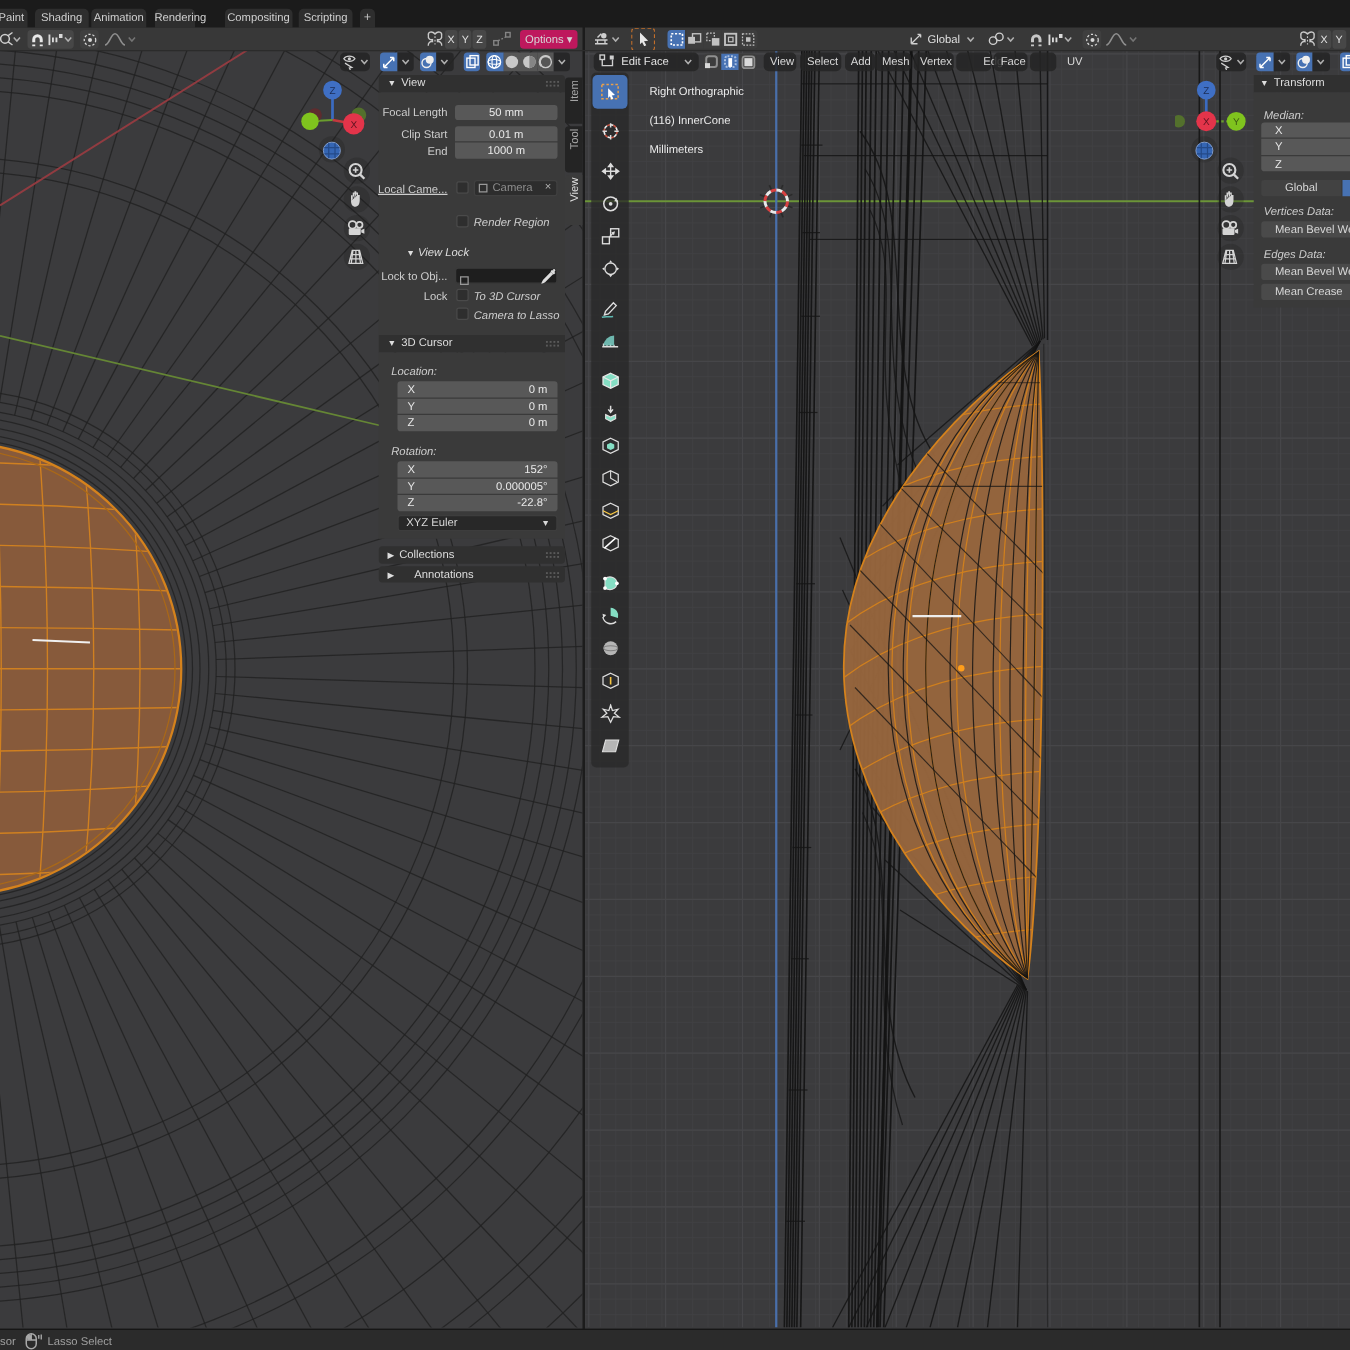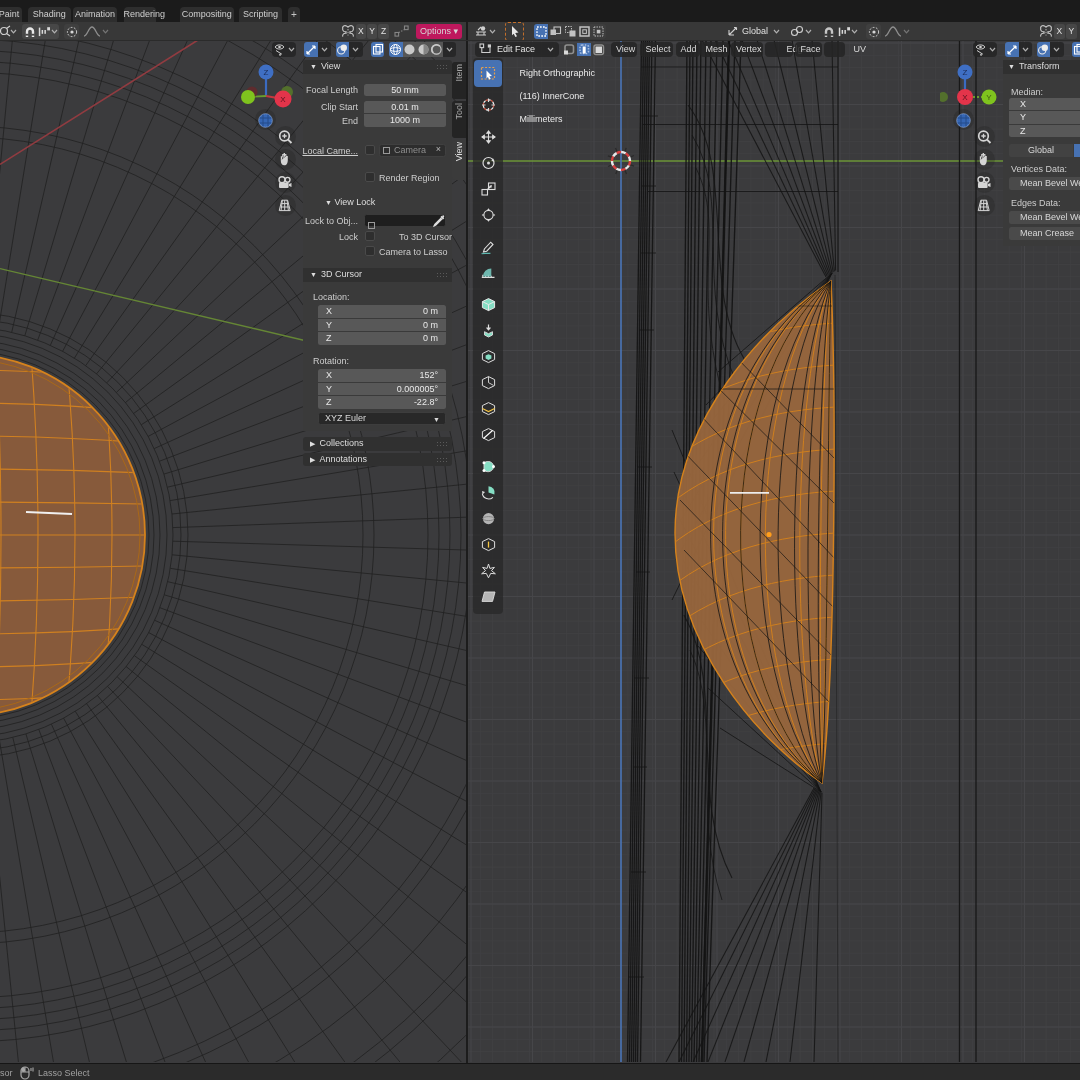--- a/index.html
+++ b/index.html
@@ -10,21 +10,21 @@
 #hrowL{left:0;top:22px;width:466px;height:18px;background:#383838;}
 #hrowR{left:468px;top:22px;width:612px;height:18px;background:#383838;}
 #vpL{left:0;top:40px;width:466px;height:1023px;background:#3b3b3d;overflow:hidden;}
 #vpR{left:468px;top:40px;width:612px;height:1023px;background:#3b3b3d;overflow:hidden;}
 #status{left:0;top:1064px;width:1080px;height:16px;background:#2b2b2b;color:#a0a0a0;font-size:9px;line-height:16px;}
 .pill{position:absolute;background:rgba(36,36,36,0.85);border-radius:4px;height:15.5px;}
 .menu{position:absolute;height:15.5px;line-height:15.5px;font-size:9px;color:#dadada;}
 .btn{position:absolute;border-radius:2.5px;background:#474747;color:#e2e2e2;font-size:8.5px;text-align:center;}
 .bluebtn{position:absolute;background:#4772b3;}
 .lab{position:absolute;color:#cdcdcd;font-size:9px;line-height:12.5px;text-align:right;white-space:nowrap;}
-.llab{position:absolute;color:#cdcdcd;font-size:9px;line-height:12.5px;white-space:nowrap;}
+.llab{position:absolute;color:#cdcdcd;font-size:9px;line-height:12.5px;white-space:nowrap;font-style:italic;}
 .slider{position:absolute;background:#585858;border-radius:2.5px;color:#e9e9e9;font-size:9px;line-height:12.5px;text-align:center;height:12.5px;white-space:nowrap;}
 .phead{position:absolute;left:0;width:149px;height:13.5px;background:#303030;color:#dedede;line-height:13.5px;font-size:9px;white-space:nowrap;}
 .grip{position:absolute;right:4px;top:4px;width:12px;height:6px;background-image:radial-gradient(circle,#5a5a5a 0.8px,transparent 0.9px);background-size:3px 3px;}
 .chk{position:absolute;width:10px;height:10px;background:#2e2e2e;border:1px solid #4a4a4a;border-radius:2px;}
 .vtab{position:absolute;width:14px;background:#242424;color:#a8a8a8;border-radius:3px 0 0 3px;}
 .vtab.active{background:#3b3b3b;color:#dedede;}
 .vtxt{writing-mode:vertical-rl;transform:rotate(180deg);font-size:9px;display:block;margin:2px auto 0 auto;}
 .navic{position:absolute;width:21px;height:21px;border-radius:50%;background:rgba(28,28,28,0.25);}
 </style></head><body>
 <div id="root">
@@ -841,36 +841,36 @@
       <div class="llab" style="left:76px;top:114px;">Render Region</div>
       <div class="llab" style="left:22px;top:138px;color:#dedede;"><span style="font-size:7px;">▼</span> View Lock</div>
       <div class="lab" style="left:-20px;top:157px;width:75px;">Lock to Obj...</div>
       <div class="abs" style="left:61px;top:156px;width:82px;height:12.5px;background:#1e1e1e;border:1px solid #3a3a3a;border-radius:2.5px;"><span style="display:inline-block;width:7px;height:7px;border:1px solid #999;margin:2px 0 0 3px;"></span></div>
       <svg width="14" height="14" viewBox="0 0 14 14" style="position:absolute;left:129px;top:156px;">
         <path d="M10.5 1.5 C11.5 0.5 13 2 12 3 L11.5 3.5 L12.3 4.3 L11 5.6 L8.4 3 L9.7 1.7 L10.5 2.5 Z" fill="#ddd"></path>
         <path d="M8.8 3.4 L2.5 9.7 C2 10.2 1.8 11 1.5 11.5 L1 13 L2.5 12.5 C3 12.2 3.8 12 4.3 11.5 L10.6 5.2 Z" fill="#ddd"></path>
       </svg>
       <div class="lab" style="left:-20px;top:173px;width:75px;">Lock</div>
       <div class="chk" style="left:61.5px;top:172.5px;"></div>
-      <div class="llab" style="left:76px;top:173px;margin-left:20px;">To 3D Cursor</div>
+      <div class="llab" style="left:76px;top:173px;">To 3D Cursor</div>
       <div class="chk" style="left:61.5px;top:187.5px;"></div>
       <div class="llab" style="left:76px;top:188px;">Camera to Lasso</div>
       <div class="phead" style="top:210px;"><span style="margin-left:7px;font-size:7px;">▼</span><span style="margin-left:4px;">3D Cursor</span><span class="grip"></span></div>
       <div class="abs" style="left:0;top:223.5px;width:149px;height:149px;background:#3a3a3a;"></div>
       <div class="llab" style="left:10px;top:233px;">Location:</div>
       <div class="abs" style="left:15px;top:247px;width:128px;height:12.5px;background:#585858;border-radius:2.5px 2.5px 0 0;color:#e9e9e9;font-size:9px;line-height:12.5px;"><span style="margin-left:8px;">X</span><span style="float:right;margin-right:8px;">0 m</span></div>
       <div class="abs" style="left:15px;top:260.5px;width:128px;height:12.5px;background:#585858;border-radius:0;color:#e9e9e9;font-size:9px;line-height:12.5px;"><span style="margin-left:8px;">Y</span><span style="float:right;margin-right:8px;">0 m</span></div>
       <div class="abs" style="left:15px;top:274px;width:128px;height:12.5px;background:#585858;border-radius:0 0 2.5px 2.5px;color:#e9e9e9;font-size:9px;line-height:12.5px;"><span style="margin-left:8px;">Z</span><span style="float:right;margin-right:8px;">0 m</span></div>
       <div class="llab" style="left:10px;top:297px;">Rotation:</div>
       <div class="abs" style="left:15px;top:311px;width:128px;height:12.5px;background:#585858;border-radius:2.5px 2.5px 0 0;color:#e9e9e9;font-size:9px;line-height:12.5px;"><span style="margin-left:8px;">X</span><span style="float:right;margin-right:8px;">152°</span></div>
       <div class="abs" style="left:15px;top:324.5px;width:128px;height:12.5px;background:#585858;border-radius:0;color:#e9e9e9;font-size:9px;line-height:12.5px;"><span style="margin-left:8px;">Y</span><span style="float:right;margin-right:8px;">0.000005°</span></div>
       <div class="abs" style="left:15px;top:338px;width:128px;height:12.5px;background:#585858;border-radius:0 0 2.5px 2.5px;color:#e9e9e9;font-size:9px;line-height:12.5px;"><span style="margin-left:8px;">Z</span><span style="float:right;margin-right:8px;">-22.8°</span></div>
       <div class="abs" style="left:15px;top:354px;width:128px;height:13px;background:#282828;border:1px solid #3d3d3d;border-radius:2.5px;color:#d8d8d8;font-size:9px;line-height:11.5px;"><span style="margin-left:6px;">XYZ Euler</span><span style="float:right;margin-right:5px;font-size:7px;position:relative;top:1px;">▼</span></div>
       <div class="phead" style="top:379px;border-radius:3px;"><span style="margin-left:7px;font-size:7px;">▶</span><span style="margin-left:4px;">Collections</span><span class="grip"></span></div>
-      <div class="phead" style="top:394.5px;border-radius:3px;"><span style="margin-left:7px;font-size:7px;">▶</span><span style="margin-left:4px;">Annotations</span><span class="grip"></span></div>
+      <div class="phead" style="top:394.5px;border-radius:3px;"><span style="margin-left:7px;font-size:7px;">▶</span><span style="margin-left:16px;">Annotations</span><span class="grip"></span></div>
     </div>
     <div class="vtab" style="left:452px;top:62px;height:37px;">
       <span class="vtxt">Item</span>
     </div>
     <div class="vtab" style="left:452px;top:101px;height:37px;">
       <span class="vtxt">Tool</span>
     </div>
     <div class="vtab active" style="left:452px;top:140px;height:40px;">
       <span class="vtxt">View</span>
     </div>

